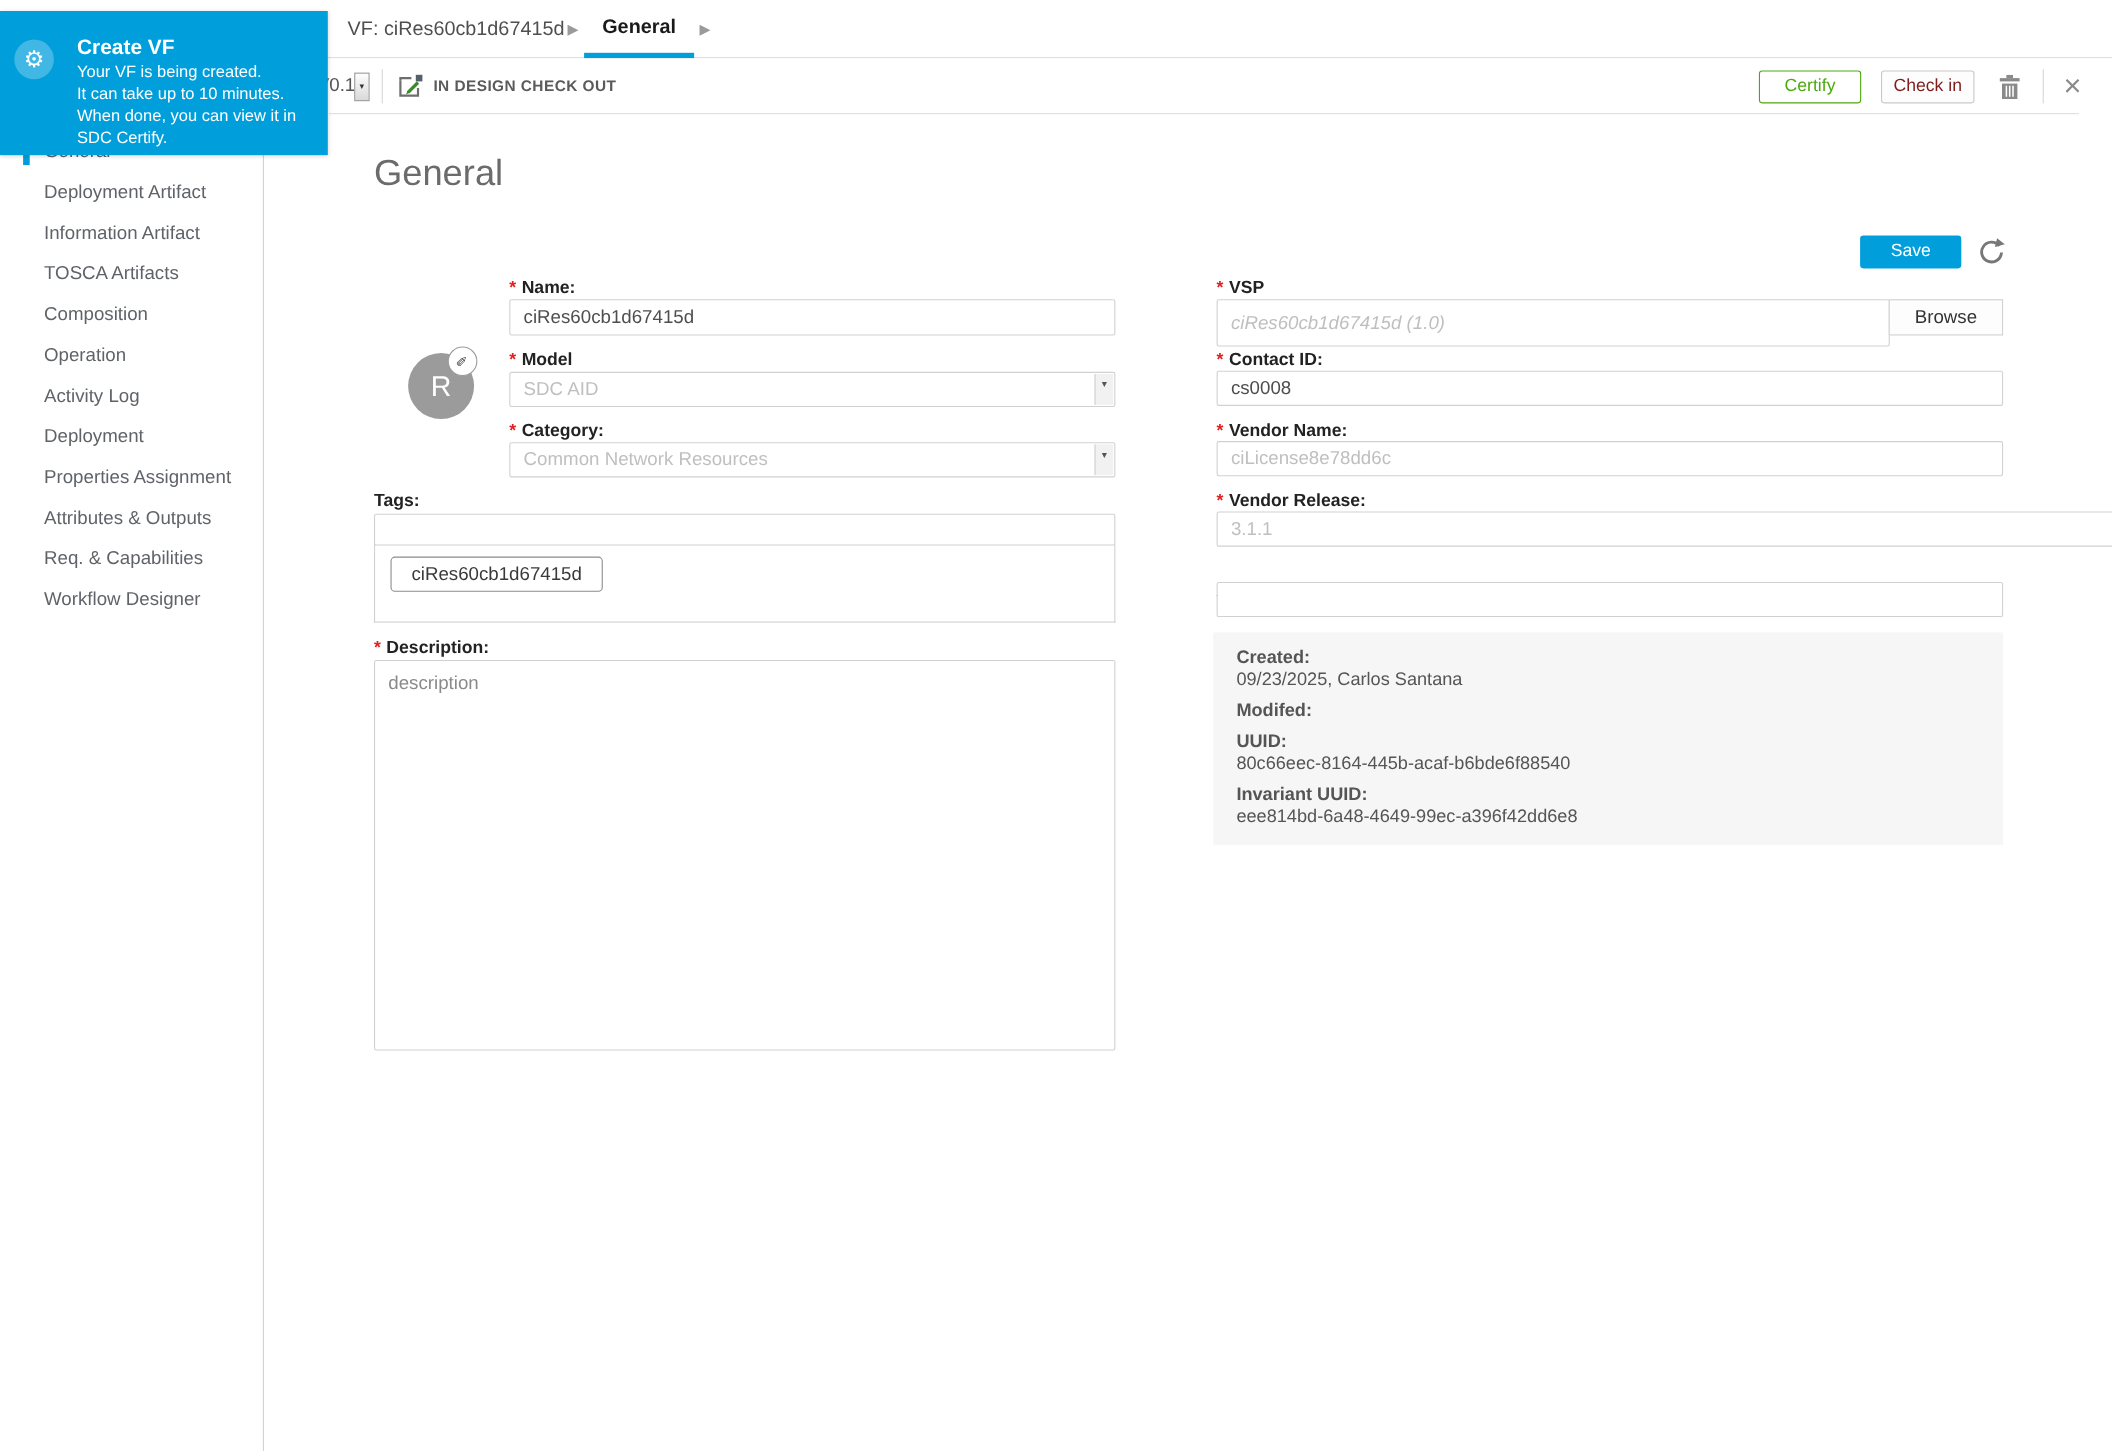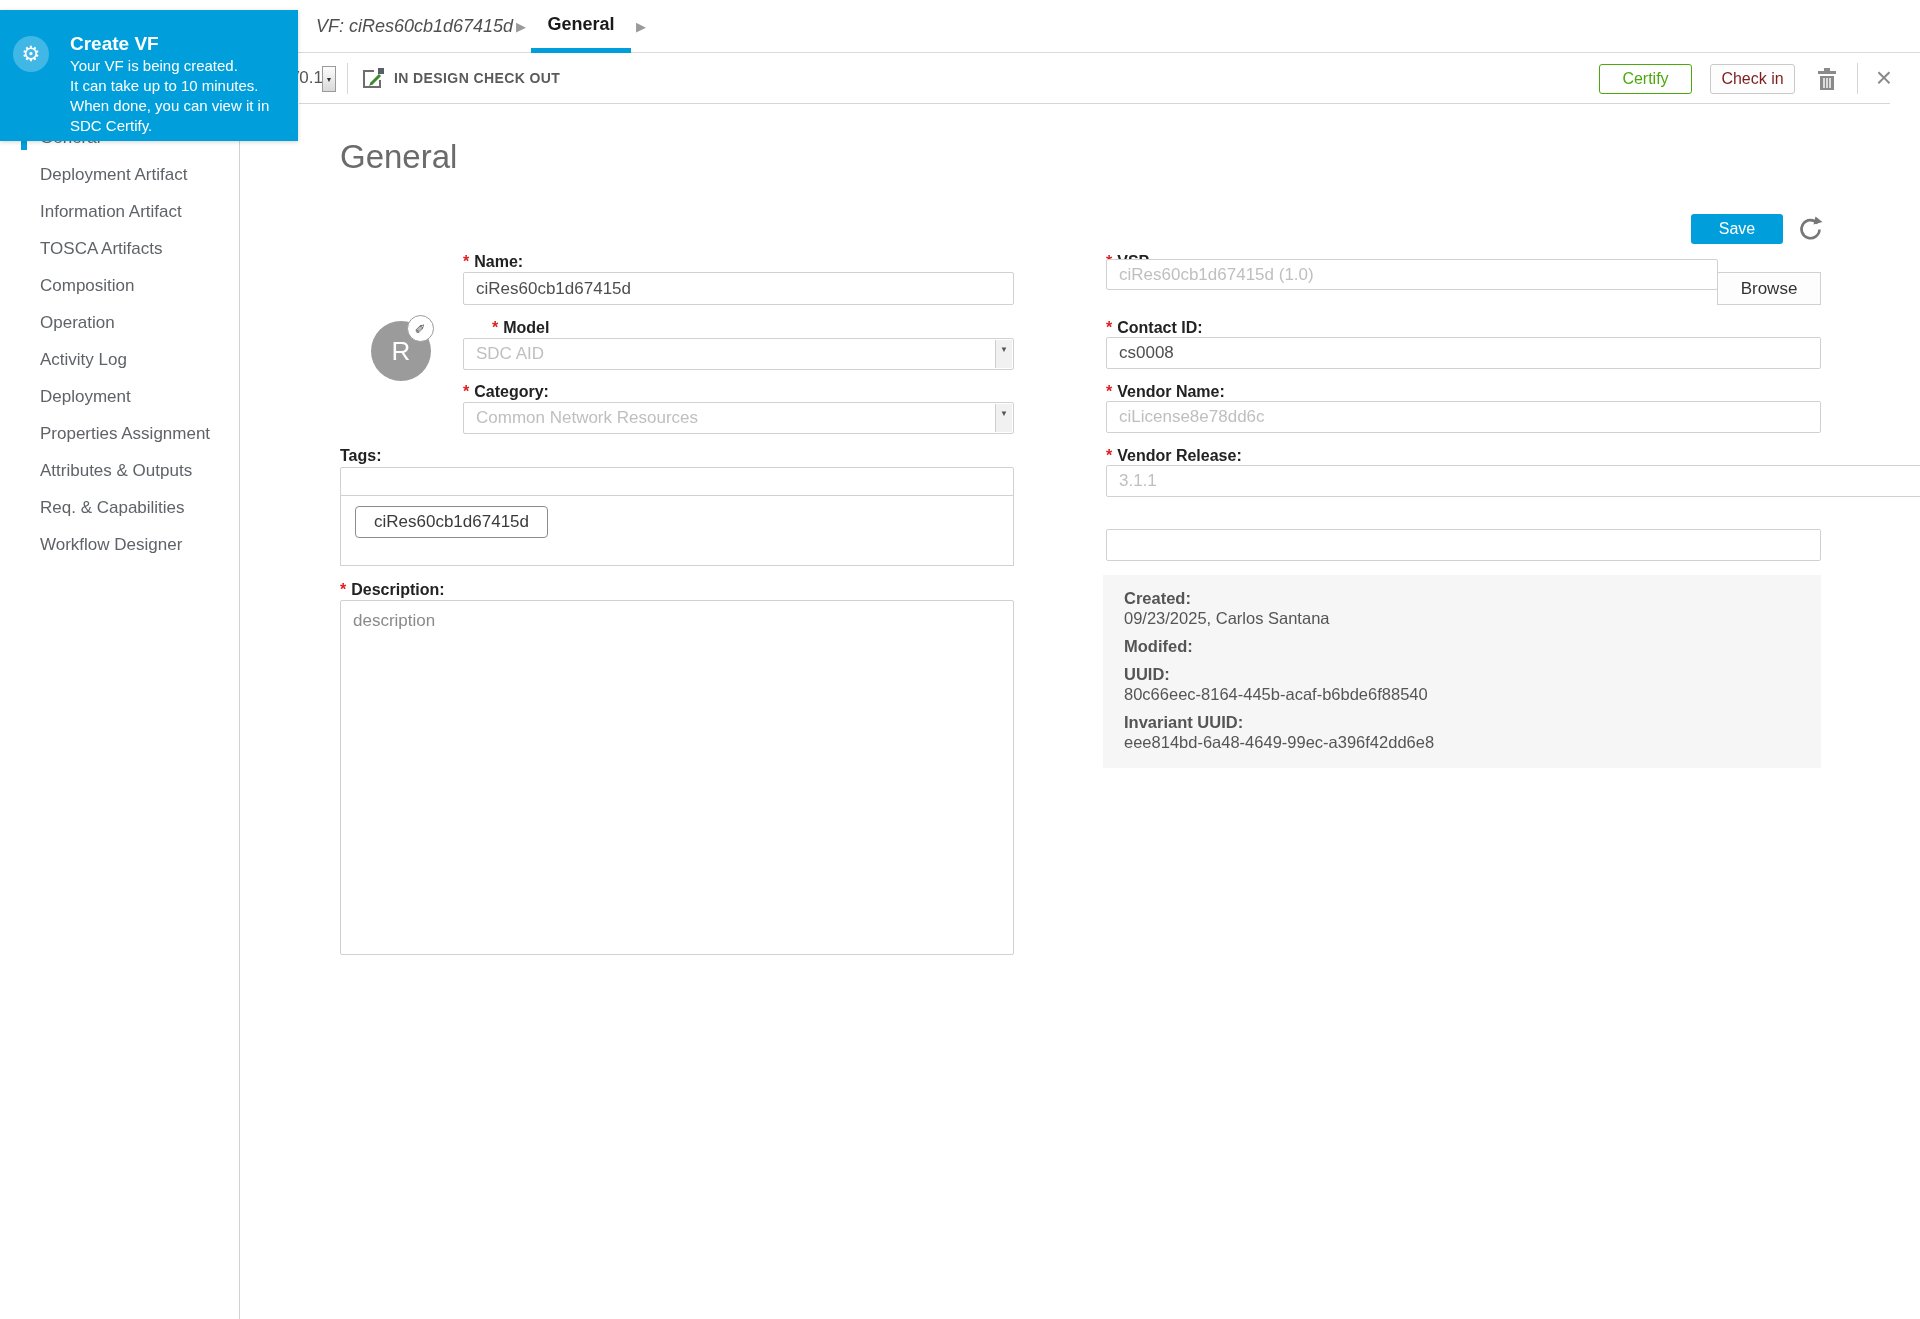--- a/index.html
+++ b/index.html
@@ -1,21 +1,21 @@
 <!DOCTYPE html>
 <html><head>
 <meta charset="utf-8">
 <style>
   * { margin:0; padding:0; box-sizing:border-box; }
   html,body { width:1920px; height:1319px; background:#fff; font-family:"Liberation Sans", sans-serif; }
   .canvas { position:relative; width:1920px; height:1319px; overflow:hidden; background:#fff; }
 
   
   .tabbar { position:absolute; left:0; top:0; width:1920px; height:53px; background:#fff; border-bottom:1px solid #d9d9d9; }
-  .breadcrumb { position:absolute; left:316px; top:0; height:53px; display:flex; align-items:center; font-size:18px; color:#4f4f4f; cursor:pointer;font-style:italic; }
+  .breadcrumb { position:absolute; left:316px; top:0; height:53px; display:flex; align-items:center; font-size:18px; color:#4f4f4f; cursor:pointer; }
   .tab-arrow { position:absolute; top:0; height:53px; display:flex; align-items:center; font-size:13px; color:#9a9a9a; }
   .tab-general { position:absolute; left:531px; top:0; width:100px; height:53px; display:flex; align-items:center; justify-content:center; font-size:18px; font-weight:bold; color:#1a1a1a; border-bottom:5px solid #009fdb; cursor:pointer; }
 
   
   .toolbar { position:absolute; left:0; top:53px; width:1920px; height:51px; background:#fff; }
   .toolbar .bottom-line { position:absolute; left:299px; right:30px; bottom:0; height:1px; background:#d6d6d6; }
   .version-text { position:absolute; left:288px; top:0; height:50px; display:flex; align-items:center; font-size:17px; color:#555; }
   .version-spinner { position:absolute; left:322px; top:13px; width:14px; height:26px; border:1px solid #9a9a9a; background:linear-gradient(#fdfdfd,#d9d9d9); display:flex; align-items:center; justify-content:center; font-size:7px; color:#333; cursor:pointer; }
   .tb-divider { position:absolute; top:10px; width:1px; height:31px; background:#d6d6d6; }
   .checkout-icon { position:absolute; left:361px; top:13px; width:26px; height:26px; }
@@ -176,21 +176,21 @@
     <div class="f-label" style="left:223px; top:149px;"><span class="req">*</span><span>Name:</span></div>
     <input class="f-input" style="left: 223px; top: 168px; width: 551px; height: 33px;" value="ciRes60cb1d67415d">
 
     <div class="avatar">
       <span>R</span>
       <div class="avatar-badge">
           <span>✎</span>
         </div>
     </div>
 
-    <div class="f-label" style="left:223px; top:215px;margin-left:29px;"><span class="req">*</span><span>Model</span></div>
+    <div class="f-label" style="left:223px; top:215px;"><span class="req">*</span><span>Model</span></div>
     <div class="f-select" style="left:223px; top:234px; width:551px; height:32px;">
       <span>SDC AID</span>
       <span class="scrollstrip">
           <span class="arr">▼</span>
         </span>
     </div>
 
     <div class="f-label" style="left:223px; top:279px;"><span class="req">*</span><span>Category:</span></div>
     <div class="f-select" style="left:223px; top:298px; width:551px; height:32px;">
       <span>Common Network Resources</span>
@@ -205,21 +205,21 @@
       <div>
 
       <div class="tag-chip">ciRes60cb1d67415d</div>
         </div>
     </div>
 
     <div class="f-label" style="left:100px; top:477px;"><span class="req">*</span><span>Description:</span></div>
     <textarea class="f-textarea" style="">description</textarea>
 
     <div class="f-label" style="left:866px; top:149px;"><span class="req">*</span><span>VSP</span></div>
-    <input class="f-input" style="left: 866px; top: 155px; width: 612px; height: 31px;" disabled="" value="ciRes60cb1d67415d (1.0)">
+    <input class="f-input" style="left: 866px; top: 168px; width: 612px; height: 43px; font-style: italic;" disabled="" value="ciRes60cb1d67415d (1.0)">
     <button class="browse-btn">Browse</button>
 
     <div class="f-label" style="left:866px; top:215px;"><span class="req">*</span><span>Contact ID:</span></div>
     <input class="f-input" style="left: 866px; top: 233px; width: 715px; height: 32px;" value="cs0008">
 
     <div class="f-label" style="left:866px; top:279px;"><span class="req">*</span><span>Vendor Name:</span></div>
     <input class="f-input" style="left: 866px; top: 297px; width: 715px; height: 32px;" disabled="" value="ciLicense8e78dd6c">
 
     <div class="f-label" style="left:866px; top:343px;"><span class="req">*</span><span>Vendor Release:</span></div>
     <input class="f-input" style="left: 866px; top: 361px; width: 835px; height: 32px;" disabled="" value="3.1.1">

